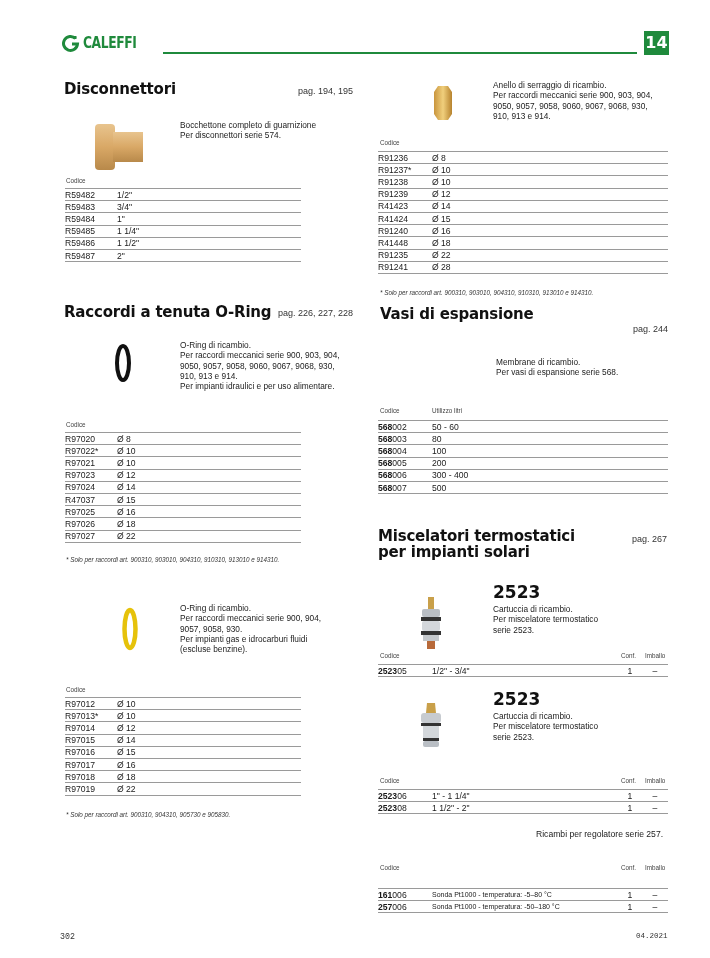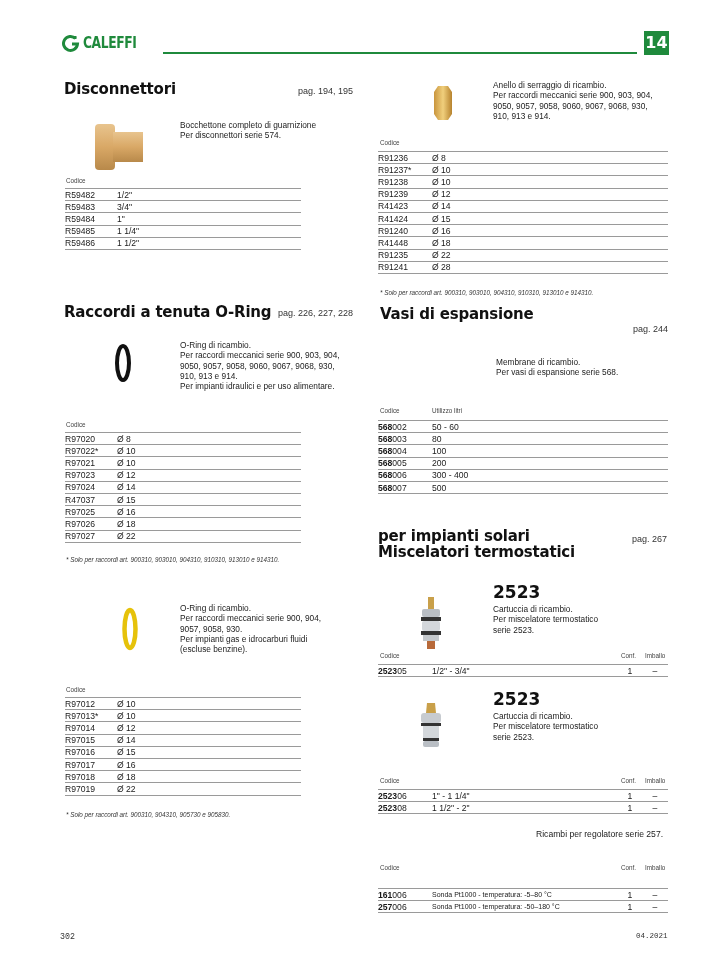--- a/index.html
+++ b/index.html
@@ -79,20 +79,24 @@
         <td>1"</td>
       </tr>
       <tr>
         <td class="code" style="width:52px">R59485</td>
         <td>1 1/4"</td>
       </tr>
       <tr>
         <td class="code" style="width:52px">R59486</td>
         <td>1 1/2"</td>
       </tr>
+      <tr>
+        <td class="code" style="width:52px">R59487</td>
+        <td>2"</td>
+      </tr>
     </tbody>
 </table>
 
 <div class="abs sec-title" style="left:64px;top:304px;">Raccordi a tenuta O-Ring</div>
 <div class="abs pag" style="left:278px;top:308px;">pag. 226, 227, 228</div>
 <svg class="abs" style="left:115px;top:343px;" width="16" height="40" viewBox="0 0 16 40">
   <ellipse cx="8" cy="20" rx="6" ry="17" fill="none" stroke="#111" stroke-width="4"></ellipse>
 </svg>
 <div class="abs desc" style="left:180px;top:340px;">
   <div>O-Ring di ricambio.</div>
@@ -287,22 +291,22 @@
         <td>300 - 400</td>
       </tr>
       <tr>
         <td class="code-split" style="width:54px"><span class="b">568</span><span class="n">007</span></td>
         <td>500</td>
       </tr>
     </tbody>
 </table>
 
 <div class="abs sec-title" style="left:378px;top:528px;">
+  <div>Miscelatori termostatici</div>
   <div>per impianti solari</div>
-  <div>Miscelatori termostatici</div>
 </div>
 <div class="abs pag" style="left:632px;top:534px;">pag. 267</div>
 
 <svg class="abs" style="left:418px;top:597px;" width="26" height="52" viewBox="0 0 26 52">
   <rect x="10" y="0" width="6" height="12" fill="#c9a04a"></rect>
   <rect x="4" y="12" width="18" height="8" rx="2" fill="#b9bec4"></rect>
   <rect x="3" y="20" width="20" height="4" fill="#333"></rect>
   <rect x="4" y="24" width="18" height="10" rx="2" fill="#d3d7db"></rect>
   <rect x="3" y="34" width="20" height="4" fill="#333"></rect>
   <rect x="5" y="38" width="16" height="6" fill="#c4c8cc"></rect>

